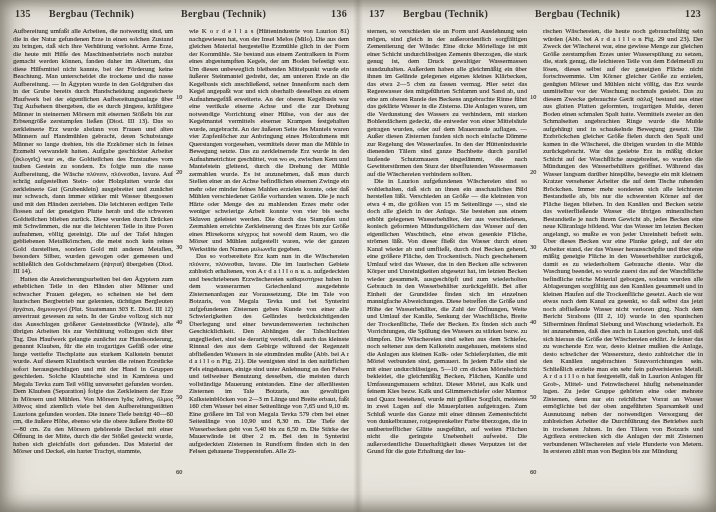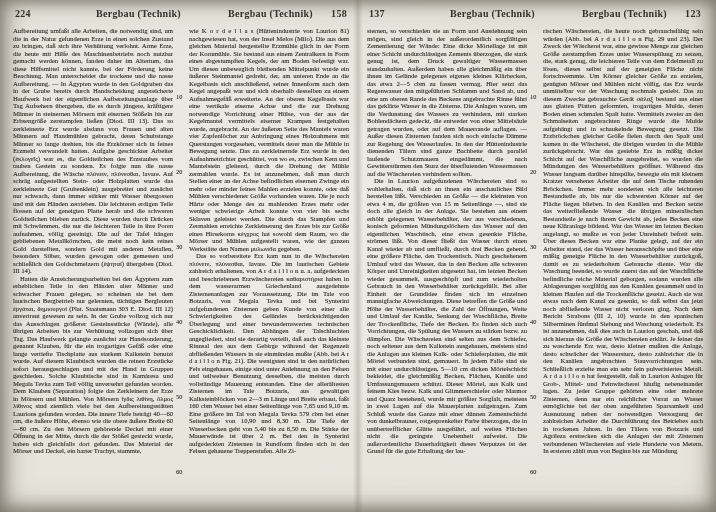--- a/index.html
+++ b/index.html
@@ -30,21 +30,21 @@
     padding:8px 9px 4px 13px;
   }
   .page.right{padding:8px 13px 4px 9px;}
   .running-head{
     display:flex;align-items:baseline;
     font-size:10px;font-weight:bold;color:#34312b;
     margin:0 2px 8px 2px;letter-spacing:.3px;
   }
   .rh-num{width:34px;}
   .rh-num.last{text-align:right;}
-  .rh-title{flex:1;text-align:right;}
+  .rh-title{flex:1;text-align:left;}
   .cols{display:flex;height:468px;overflow:hidden;}
   .col{
     width:160px;height:100%;overflow:hidden;
     text-align:justify;
     font-size:6.6px;line-height:7.5px;
     color:#37332c;
     text-shadow:.2px .2px .35px rgba(62,56,48,.55);
   }
   .gutter{
     width:16px;position:relative;flex:0 0 16px;
@@ -57,24 +57,24 @@
   p{margin:0;padding:0;}
   p.ind{text-indent:7px;}
 </style>
 </head>
 <body>
 
 <div class="spread">
 
   <div class="page">
     <div class="running-head">
-      <span class="rh-num">224</span>
+      <span class="rh-num">135</span>
       <span class="rh-title">Bergbau (Technik)</span>
       <span class="rh-title">Bergbau (Technik)</span>
-      <span class="rh-num last">158</span>
+      <span class="rh-num last">136</span>
     </div>
     <div class="cols">
       <div class="col">
         <p>Aufbereitung umfaßt alle Arbeiten, die notwendig sind, um die in der Natur gefundenen Erze in einen solchen Zustand zu bringen, daß sich ihre Verhüttung verlohnt. Arme Erze, die heute mit Hilfe des Maschinenbetriebs noch nutzbar gemacht werden können, fanden daher im Altertum, das diese Hilfsmittel nicht kannte, bei der Förderung keine Beachtung. Man unterscheidet die trockene und die nasse Aufbereitung. — In Ägypten wurde in den Goldgruben das in der Grube bereits durch Handscheidung angereicherte Haufwerk bei der eigentlichen Aufbereitungsanlage über Tag Aufsehern übergeben, die es durch jüngere, kräftigere Männer in steinernen Mörsern mit eisernen Stößeln bis zur Erbsengröße zerstampfen ließen (Diod. III 13). Das so zerkleinerte Erz wurde alsdann von Frauen und alten Männern auf Handmühlen gebracht, deren Schubstange Männer so lange drehten, bis die Erzkörner sich in feines Erzmehl verwandelt hatten. Aufgabe geschickter Arbeiter (ἐκλογεῖς) war es, die Goldteilchen des Erzstaubes vom tauben Gestein zu sondern. Es folgte nun die nasse Aufbereitung, die Wäsche πλύνειν, πλύνεσθαι, lavare. Auf schräg aufgestellten Stein- oder Holzplatten wurde das zerkleinerte Gut (Grubenklein) ausgebreitet und zunächst nur schwach, dann immer stärker mit Wasser übergossen und mit den Händen zerrieben. Die leichteren erdigen Teile flossen auf der geneigten Platte herab und die schweren Goldteilchen blieben zurück. Diese wurden durch Drücken mit Schwämmen, die nur die leichteren Teile in ihre Poren aufnahmen, völlig gereinigt. Die auf der Tafel hängen gebliebenen Metallkörnchen, die meist noch kein reines Gold darstellten, sondern Gold mit anderen Metallen, besonders Silber, wurden gewogen oder gemessen und schließlich den Goldschmelzern (ἑψηταί) übergeben (Diod. III 14).</p>
         <p class="ind">Hatten die Anreicherungsarbeiten bei den Ägyptern zum erheblichen Teile in den Händen alter Männer und schwacher Frauen gelegen, so scheinen sie bei dem laurischen Bergbetrieb nur gelernten, tüchtigen Bergleuten ἐργάται, δημιουργοί (Plat. Staatsmann 303 E. Diod. III 12) anvertraut gewesen zu sein. In der Grube vollzog sich nur das Ausschlagen größerer Gesteinsstücke (Wände), alle übrigen Arbeiten bis zur Verhüttung vollzogen sich über Tag. Das Haufwerk gelangte zunächst zur Handsonderung, genannt Klauben, für die ein trogartiges Gefäß oder eine lange vertiefte Tischplatte aus starkem Kalkstein benutzt wurde. Auf diesem Klaubtisch wurden die reinen Erzstücke sofort herausgeschlagen und mit der Hand in Gruppen geschieden. Solche Klaubtische sind in Kamáresa und Megala Tevka zum Teil völlig unversehrt gefunden worden. Dem Klauben (Separation) folgte das Zerkleinern der Erze in Mörsern und Mühlen. Von Mörsern ἴγδις λιθίνη, ὅλμος λίθινος sind ziemlich viele bei den Aufbereitungsstätten Laurions gefunden worden. Die innere Tiefe beträgt 40—60 cm, die äußere Höhe, ebenso wie die obere äußere Breite 60—80 cm. Zu den Mörsern gehörende Deckel mit einer Öffnung in der Mitte, durch die der Stößel gesteckt wurde, haben sich gleichfalls dort gefunden. Das Material der Mörser und Deckel, ein harter Trachyt, stammte,</p>
       </div>
       <div class="gutter">
         <span class="g1">10</span>
         <span class="g2">20</span>
         <span class="g3">30</span>

